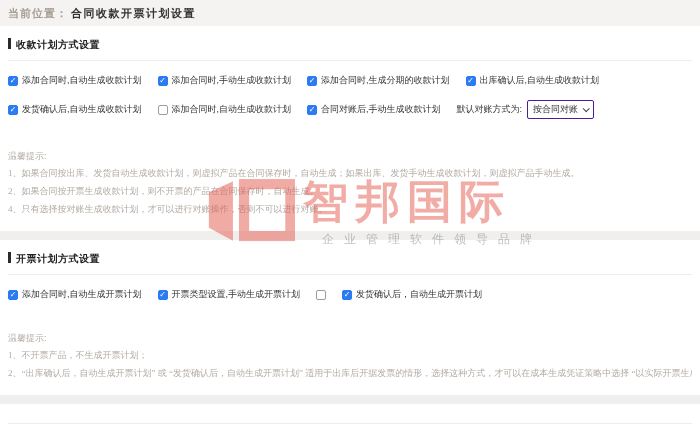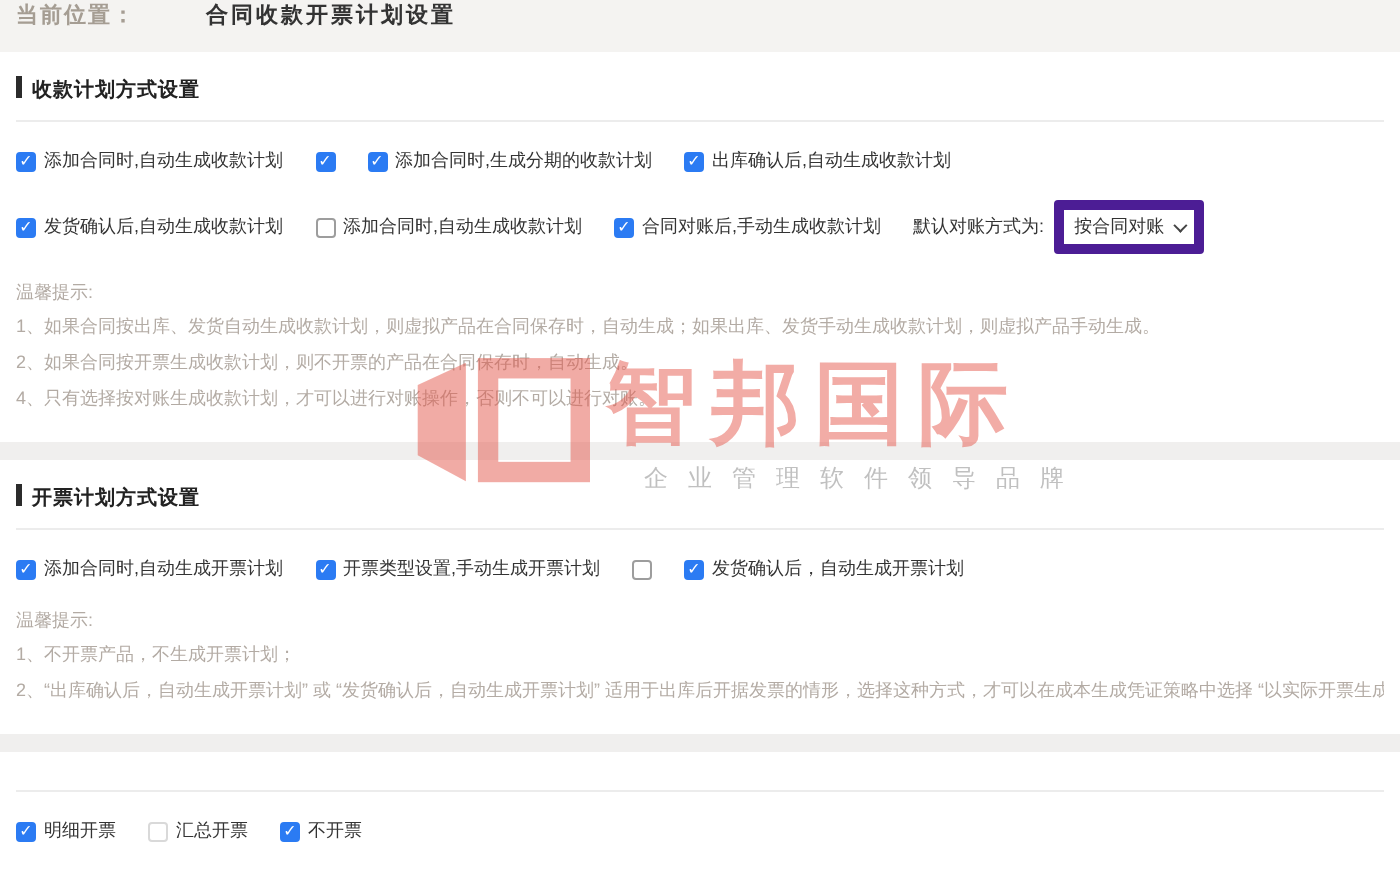--- a/index.html
+++ b/index.html
@@ -4,25 +4,25 @@
 <style>
   * { box-sizing: border-box; }
   html,body { margin:0; padding:0; }
   body {
     width:700px; height:438px; overflow:hidden; background:#fff;
     font-family:"Liberation Sans","DejaVu Sans",sans-serif;
     position:relative;
   }
   
   .breadcrumb {
-    height:26px; background:#f4f3f1; display:flex; 
+    height:26px; background:#f4f3f1; display:flex; align-items:center;
     padding:0 8px; font-size:11px; font-weight:bold;
   }
   .bc-prefix { color:#a59d93; margin-right:3px; letter-spacing:1px; }
-  .bc-current { color:#333; letter-spacing:1.5px;margin-left:32px; }
+  .bc-current { color:#333; letter-spacing:1.5px; }
 
   
   .section { padding:10px 8px 13px 8px; background:#fff; }
   .sec-head { display:flex; align-items:flex-start; height:13px; margin-top:2px; }
   .sec-bar { width:3px; height:11px; background:#2b2b2b; margin-right:5px; }
   .sec-title { font-size:10px; font-weight:bold; color:#222; letter-spacing:.5px; }
   .sec-divider { border-bottom:1px solid #ececec; margin-top:9px; }
 
   .cb-row { display:flex; align-items:center; gap:16px; margin-top:13px; white-space:nowrap; }
   .cb-item { display:inline-flex; align-items:center; gap:4px; cursor:pointer; }
@@ -32,31 +32,31 @@
     font-size:8px; line-height:1; color:#fff; flex:0 0 auto;
   }
   .cb.on { background:#2b7bf3; border-color:#2b7bf3; }
   .cb.muted { border-color:#d9d9d9; }
   .cb-label { font-size:9px; color:#333; }
 
   .dd-wrap { display:inline-flex; align-items:center; gap:5px; }
   .dd-label { font-size:9px; color:#333; }
   .dd-box {
     display:inline-flex; align-items:center; gap:5px;
-    border:5px solid #4c1d95; border-radius:2px; padding:2px 5px; background:#fff; cursor:pointer;
+    border:1px solid #4c1d95; border-radius:2px; padding:2px 5px; background:#fff; cursor:pointer;
   }
   .dd-value { font-size:9px; color:#333; }
   .chev {
     width:5px; height:5px; border-right:1.3px solid #444; border-bottom:1.3px solid #444;
     transform:rotate(45deg) translateY(-1px);
   }
 
-  .tips { margin-top:11px; color:#b3aba4; font-size:9px; }
+  .tips { margin-top:29px; color:#b3aba4; font-size:9px; }
   .tips-title { line-height:16px; }
-  .tip-line { line-height:18px; white-space:nowrap; overflow:hidden; }
+  .tip-line { line-height:18px; white-space:nowrap; overflow:hidden;font-family:Liberation Serif, serif; }
 
   .separator { height:9px; background:#f0efee; }
 
   
   .wm { position:absolute; left:207px; top:179px; pointer-events:none; z-index:6; }
   .wm-row { display:flex; align-items:flex-start; }
   .wm-logo { margin-right:8px; }
   .wm-textcol { display:flex; flex-direction:column; }
   .wm-brand {
     font-size:45px; font-weight:bold; line-height:1;
@@ -82,20 +82,21 @@
         <span class="sec-title">收款计划方式设置</span>
       </div>
       <div class="sec-divider"></div>
       <div class="cb-row">
         <label class="cb-item">
           <span class="cb on">✓</span>
           <span class="cb-label">添加合同时,自动生成收款计划</span>
         </label>
         <label class="cb-item">
           <span class="cb on">✓</span>
+          <span class="cb-label">添加合同时,手动生成收款计划</span>
         </label>
         <label class="cb-item">
           <span class="cb on">✓</span>
           <span class="cb-label">添加合同时,生成分期的收款计划</span>
         </label>
         <label class="cb-item">
           <span class="cb on">✓</span>
           <span class="cb-label">出库确认后,自动生成收款计划</span>
         </label>
       </div>

